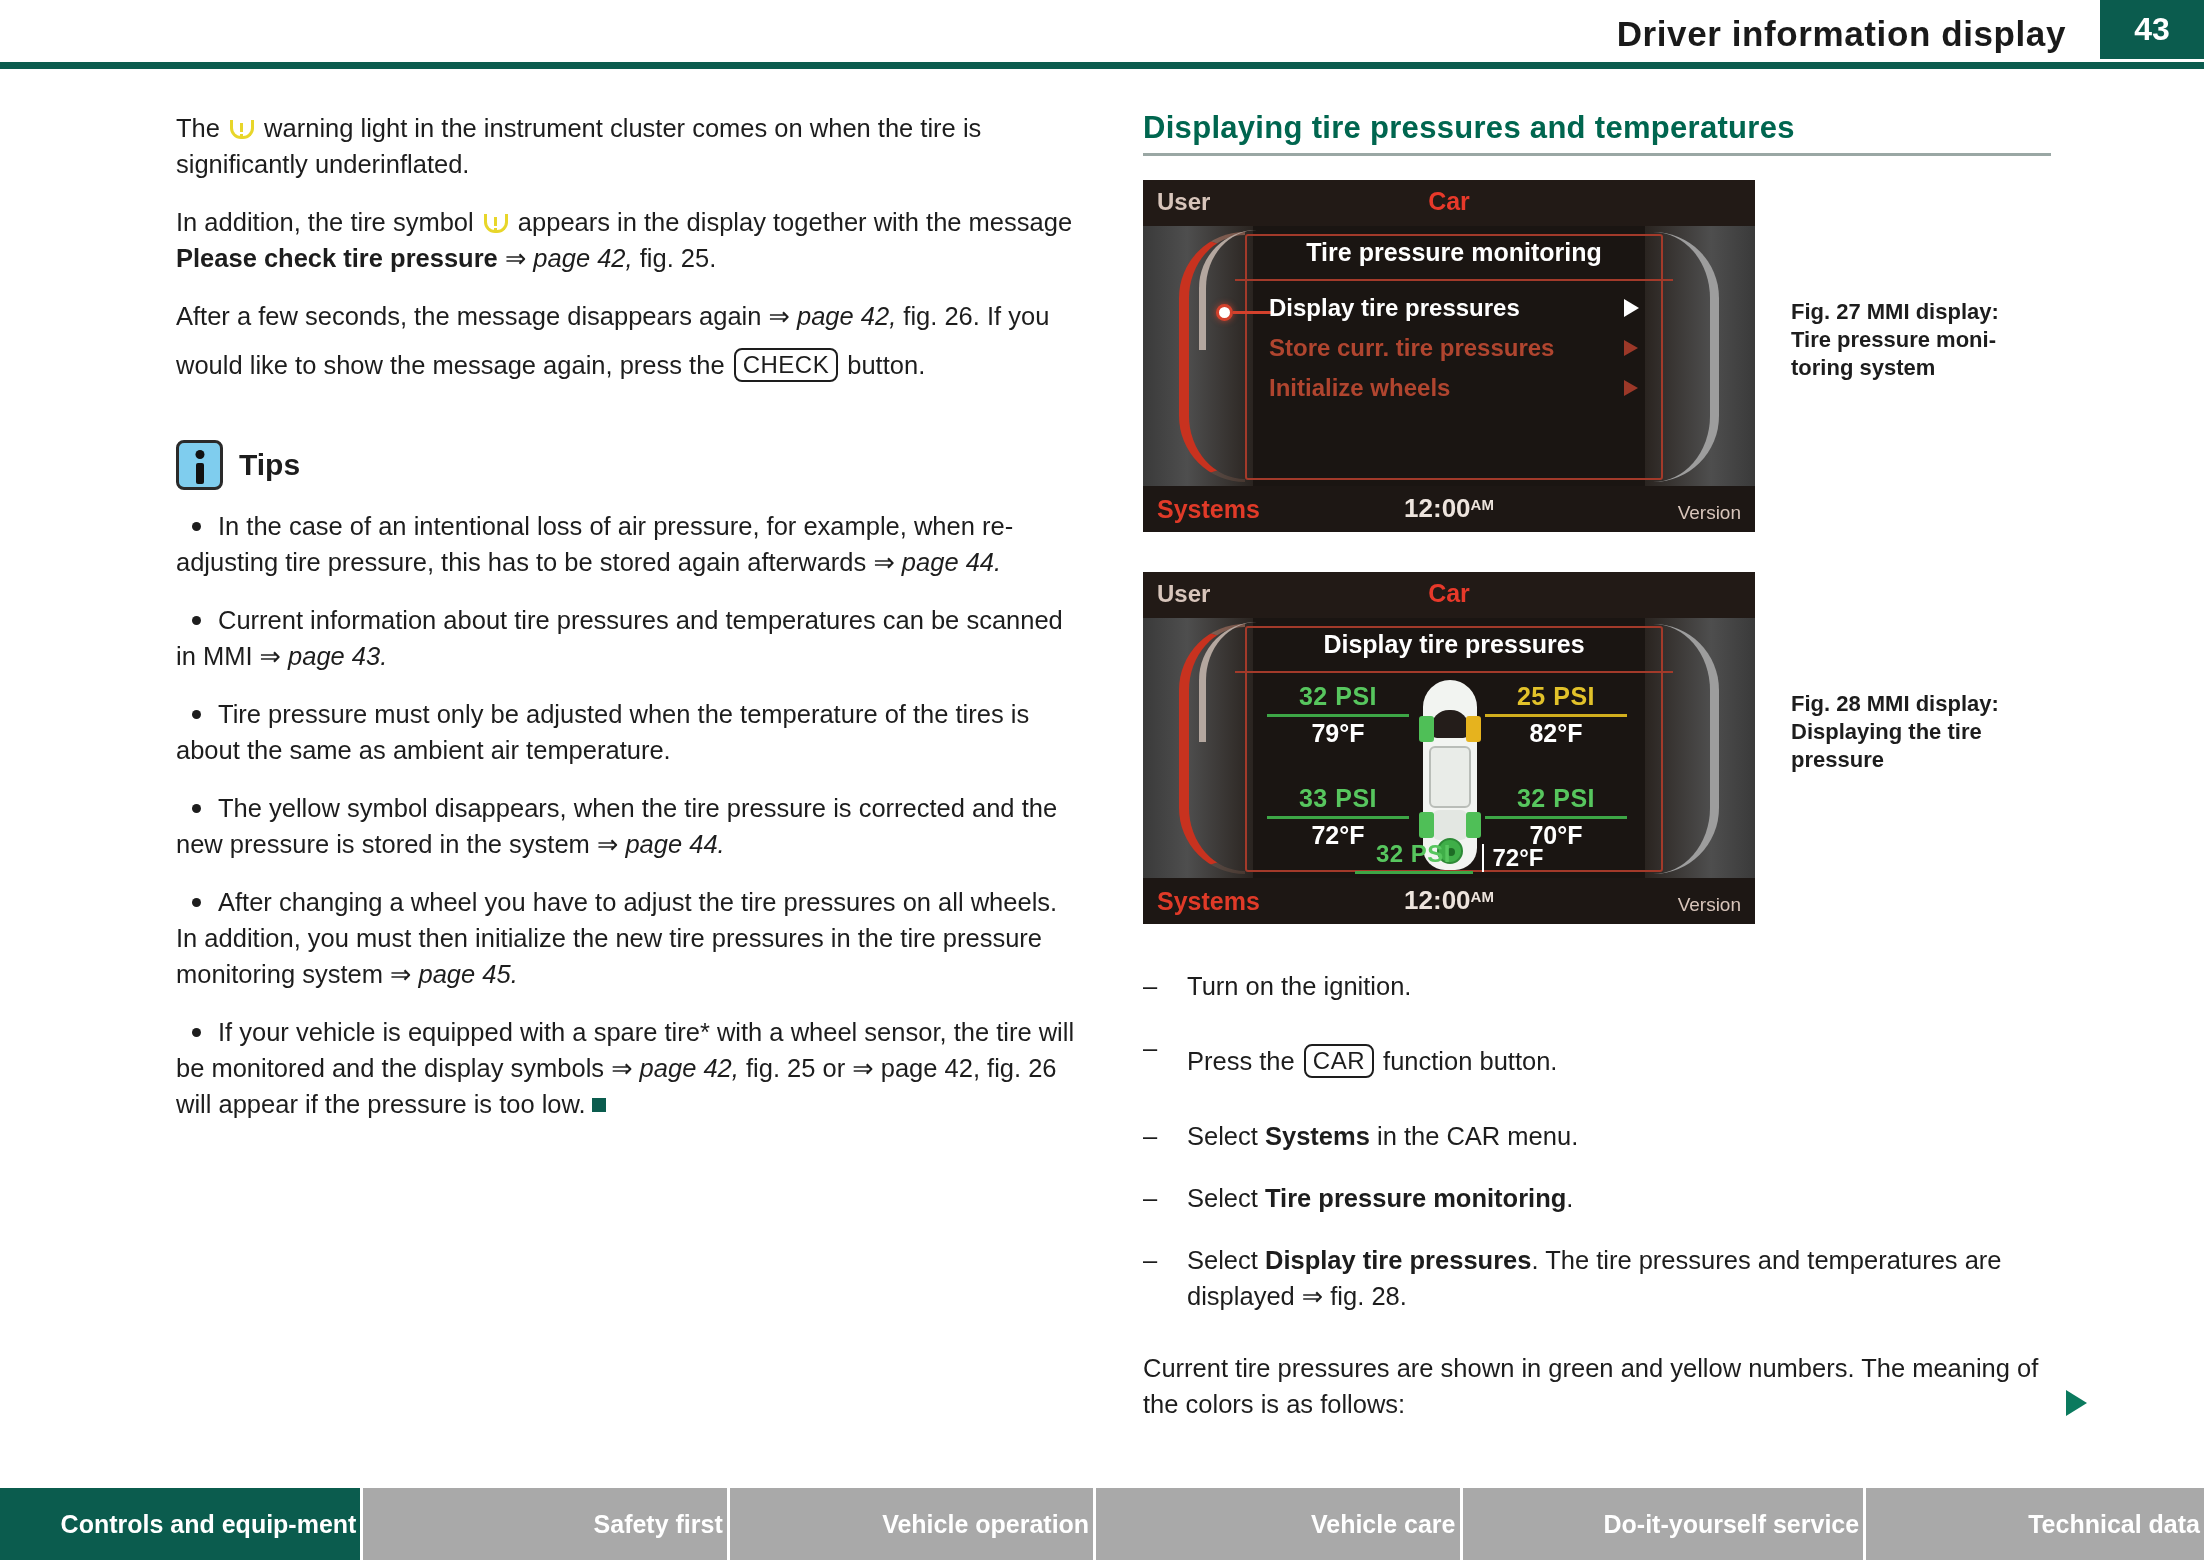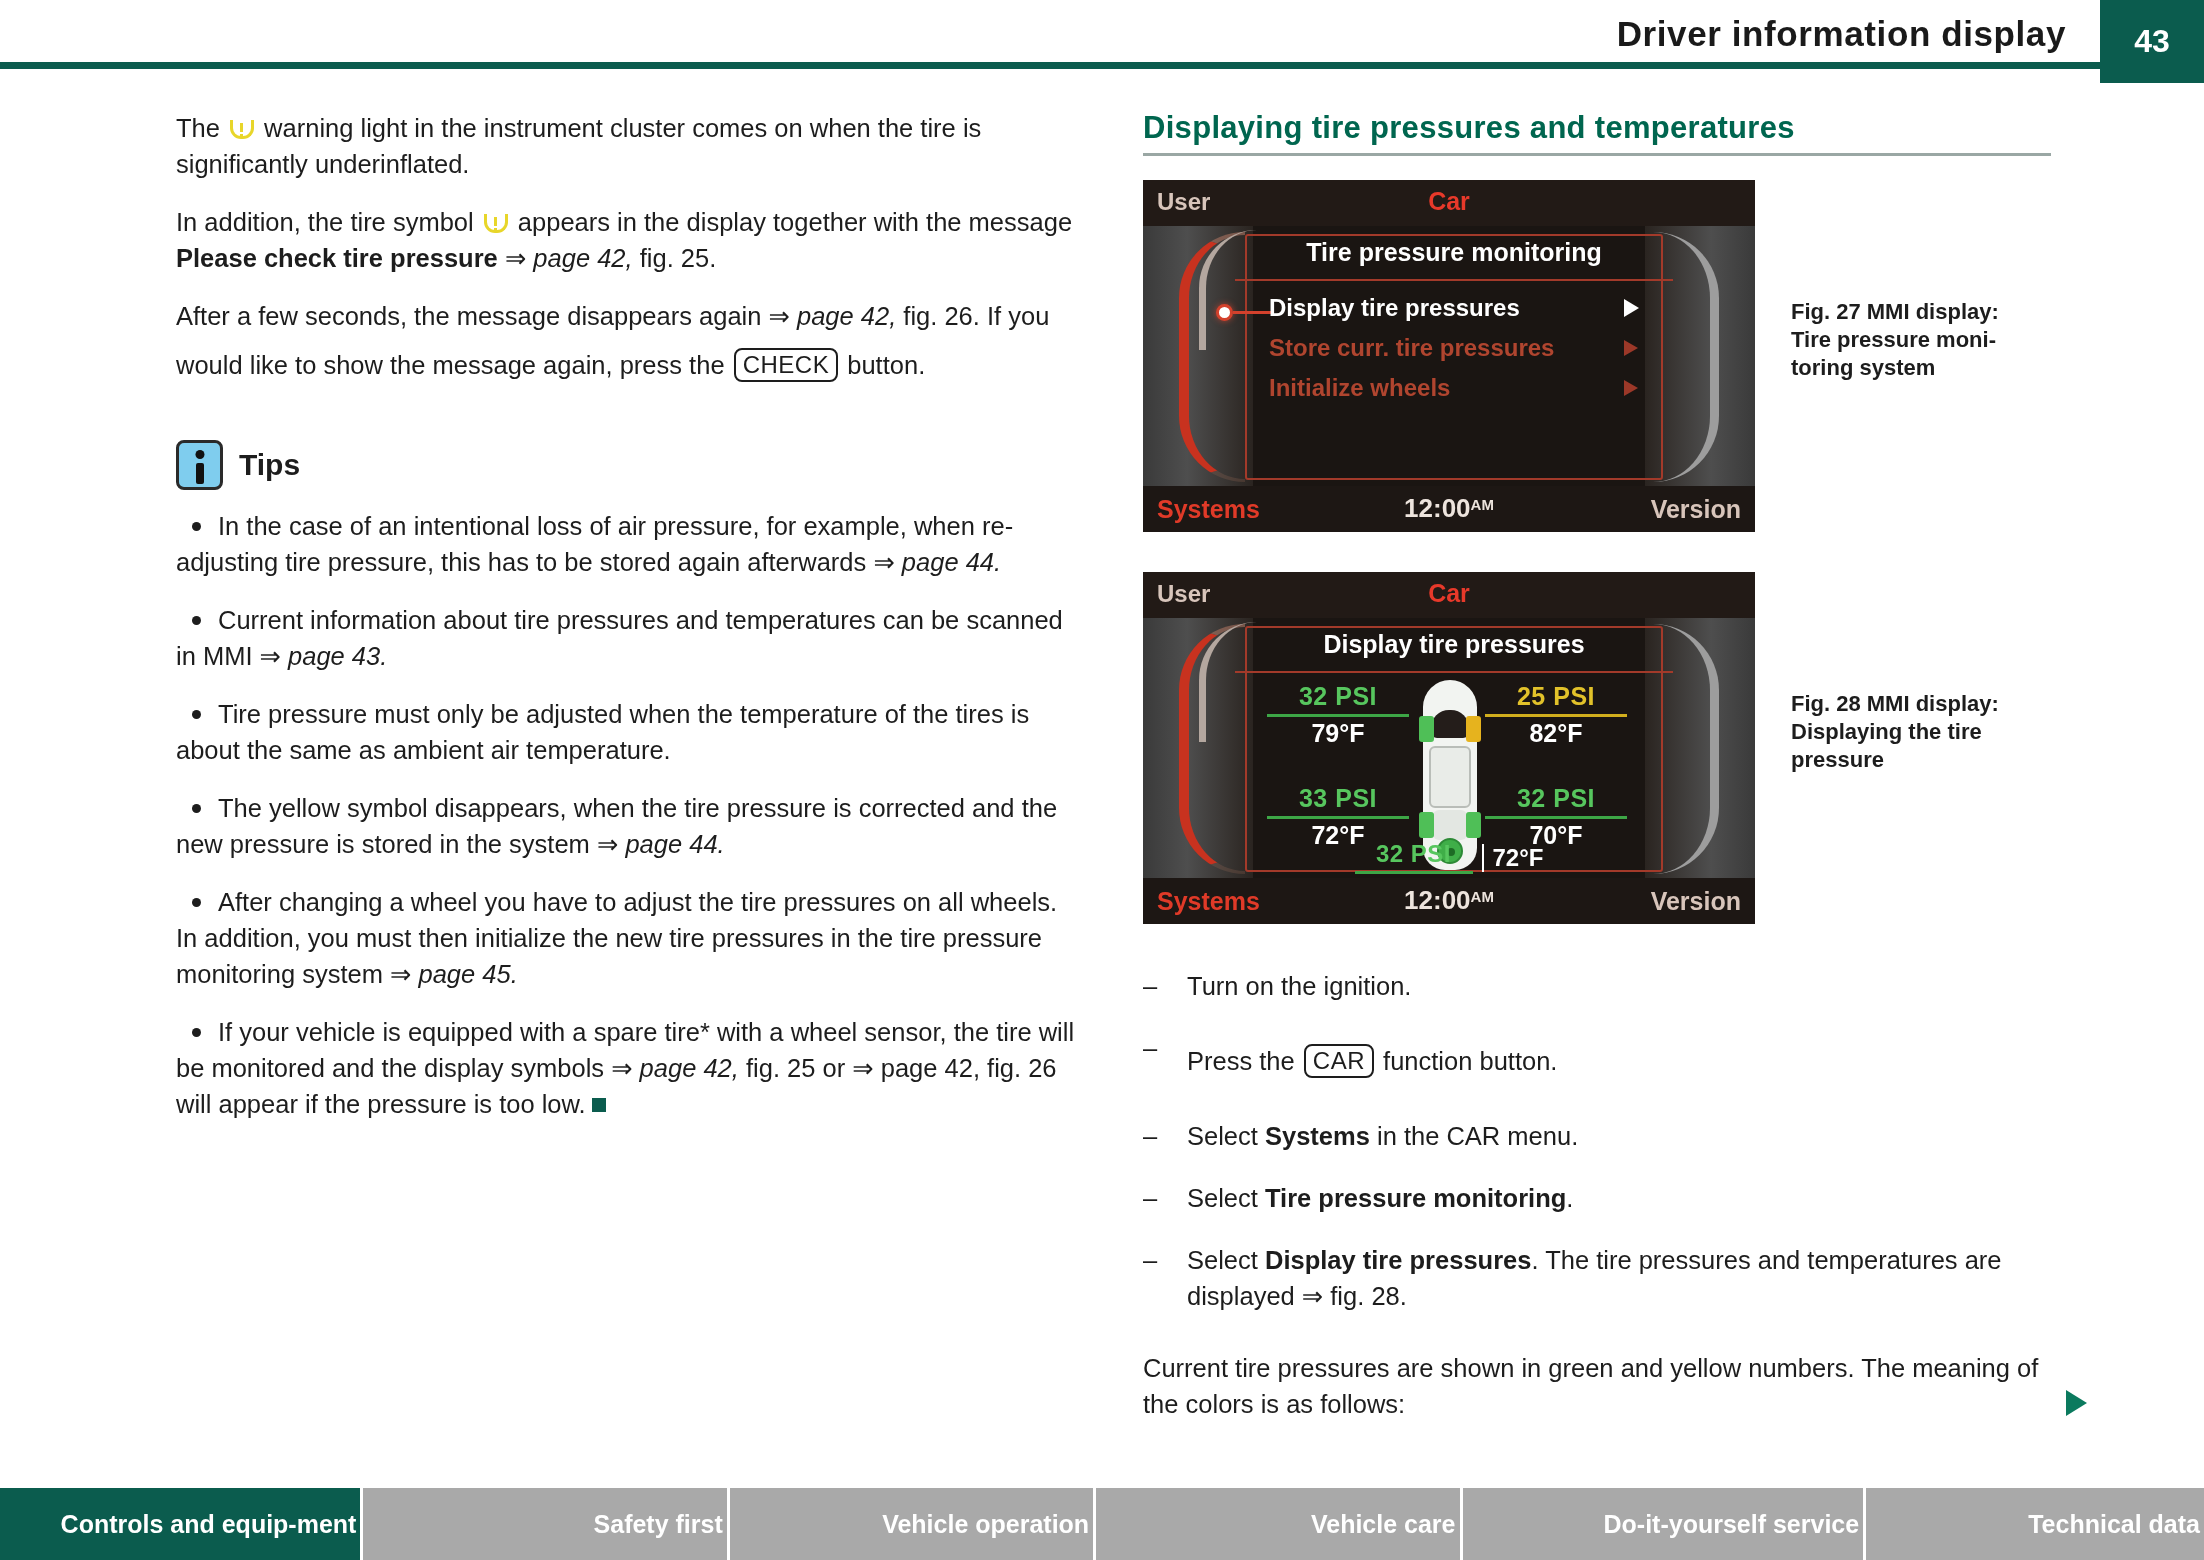--- a/index.html
+++ b/index.html
@@ -16,21 +16,21 @@
   .header-rule {
     position: absolute; left: 0; top: 62px; width: 2204px; height: 7px;
     background: #0b5c4e;
   }
   .header-title {
     position: absolute; right: 138px; top: 14px;
     font-size: 35px; font-weight: bold; letter-spacing: 0.6px;
     color: #1a1a1a; white-space: nowrap;
   }
   .page-num-box {
-    position: absolute; right: 0; top: 0; width: 104px; height: 83px;
+    position: absolute; right: 0; top: 0; width: 104px; height: 59px;
     background: #0b5c4e; color: #ffffff;
     font-size: 32px; font-weight: bold;
     display: flex; align-items: center; justify-content: center;
   }
 
   
   .col-left  { position: absolute; left: 176px; top: 110px; width: 900px; }
   .col-right { position: absolute; left: 1143px; top: 110px; width: 920px; }
 
   p.body, .bullet, .dash-item {
@@ -127,22 +127,22 @@
   }
   .mmi .lbl-car {
     position: absolute; left: 0; right: 0; top: 7px; text-align: center;
     font-size: 25px; font-weight: bold; color: #e8392a;
   }
   .mmi .lbl-systems {
     position: absolute; left: 14px; bottom: 8px; font-size: 25px;
     font-weight: bold; color: #e03a28;
   }
   .mmi .lbl-version {
-    position: absolute; right: 14px; bottom: 8px; font-size: 25px;
-    font-weight: bold; color: #d8c5bb;
+    position: absolute; right: 14px; bottom: 8px; font-size: 19px;
+    font-weight: normal; color: #d8c5bb;
   }
   .mmi .lbl-clock {
     position: absolute; left: 0; right: 0; bottom: 8px; text-align: center;
     font-size: 26px; font-weight: bold; color: #ede4dd;
   }
   .mmi .lbl-clock sup { font-size: 15px; vertical-align: 7px; }
   .mmi .botbar {
     position: absolute; left: 0; bottom: 0; width: 100%; height: 46px;
     background: #1d1714;
   }

